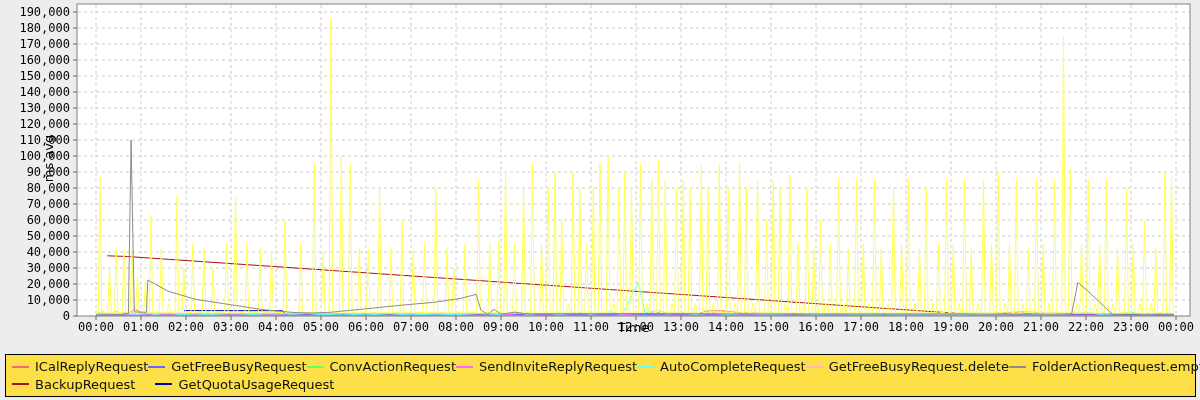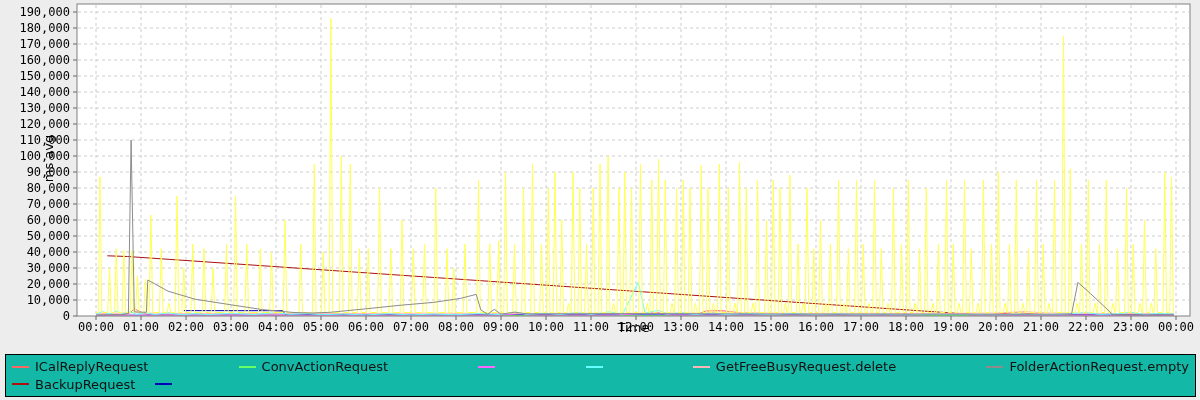--- a/index.html
+++ b/index.html
@@ -6,21 +6,21 @@
   .chart{position:relative;width:1200px;height:400px;background:#ededed;
          font-family:"DejaVu Sans", sans-serif;overflow:hidden;}
   #plot{position:absolute;left:0;top:0;}
   .tickY{font-family:"DejaVu Sans Mono", monospace;font-size:12px;fill:#000;}
   .tickX{font-family:"DejaVu Sans Mono", monospace;font-size:12px;fill:#000;}
   .y-axis-title{position:absolute;left:40px;top:0;height:316px;width:18px;
     display:flex;align-items:center;justify-content:center;}
   .y-axis-title span{transform:rotate(-90deg);white-space:nowrap;font-size:13px;color:#000;}
   .x-axis-title{position:absolute;left:77px;width:1113px;top:320px;text-align:center;
     font-size:13px;color:#000;}
-  .legend{position:absolute;left:5px;right:4px;top:354px;height:43px;background:#14b8a6;
+  .legend{position:absolute;left:5px;right:4px;top:354px;height:43px;background:#fde047;
     border:1px solid #000;box-sizing:border-box;padding:3px 6px;display:flex;
     flex-direction:column;justify-content:space-around;}
   .legend-row{display:flex;align-items:center;}
   .legend-row.spread{justify-content:space-between;}
   .legend-row.start{justify-content:flex-start;gap:20px;}
   .legend-item{display:flex;align-items:center;gap:6px;font-size:13px;color:#111;white-space:nowrap;}
   .swatch{display:inline-block;width:17px;height:2px;}
 </style>
 </head>
 <body>
@@ -178,41 +178,48 @@
     <span>ms avg</span>
   </div>
   <div class="x-axis-title">Time</div>
   <div class="legend">
     <div class="legend-row spread" id="legend-row-0">
         <span class="legend-item">
           <span class="swatch" style="background: rgb(255, 102, 102);"></span>
           <span>ICalReplyRequest</span>
         </span>
         <span class="legend-item">
+          <span class="swatch" style="background: rgb(102, 102, 255);"></span>
+          <span>GetFreeBusyRequest</span>
+        </span>
+        <span class="legend-item">
           <span class="swatch" style="background: rgb(102, 255, 102);"></span>
           <span>ConvActionRequest</span>
         </span>
         <span class="legend-item">
           <span class="swatch" style="background: rgb(255, 102, 255);"></span>
+          <span>SendInviteReplyRequest</span>
         </span>
         <span class="legend-item">
           <span class="swatch" style="background: rgb(102, 255, 255);"></span>
+          <span>AutoCompleteRequest</span>
         </span>
         <span class="legend-item">
           <span class="swatch" style="background: rgb(255, 182, 182);"></span>
           <span>GetFreeBusyRequest.delete</span>
         </span>
         <span class="legend-item">
           <span class="swatch" style="background: rgb(140, 140, 140);"></span>
           <span>FolderActionRequest.empty</span>
         </span>
       </div>
     <div class="legend-row start" id="legend-row-1">
         <span class="legend-item">
           <span class="swatch" style="background: rgb(170, 17, 17);"></span>
           <span>BackupRequest</span>
         </span>
         <span class="legend-item">
           <span class="swatch" style="background: rgb(0, 0, 180);"></span>
+          <span>GetQuotaUsageRequest</span>
         </span>
       </div>
   </div>
 </div>
 
 </body></html>

